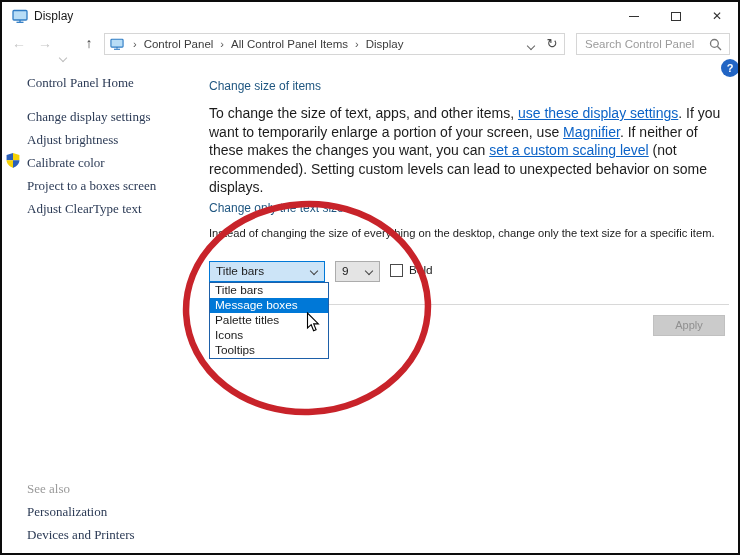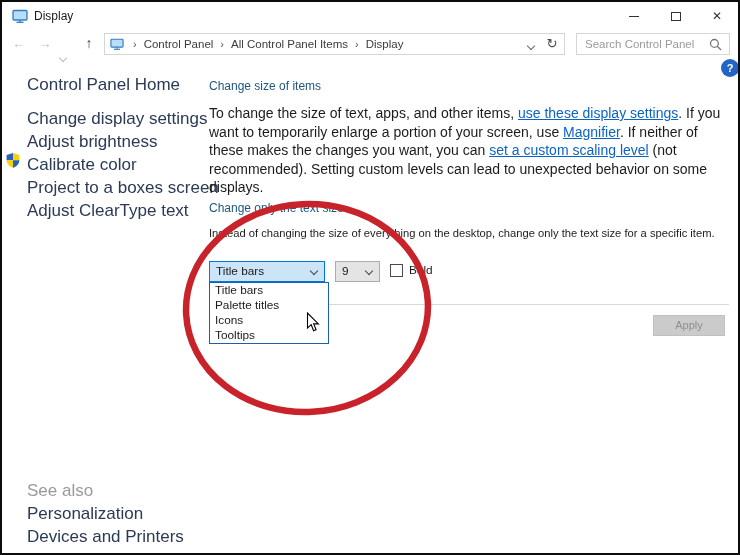--- a/index.html
+++ b/index.html
@@ -29,21 +29,21 @@
   .crumb-sep { color:#555; padding:0 7px; font-size:11px; }
   .crumb { white-space:nowrap; }
   .addr-right { margin-left:auto; display:flex; align-items:center; height:100%; }
   .addr-chev-btn { width:18px; text-align:center; padding-top:2px; }
   .refresh-btn { width:24px; text-align:center; font-size:13px; color:#4d4d4d; line-height:20px; }
   .searchbox { position:absolute; left:574px; top:3px; width:154px; height:22px; border:1px solid #d6d6d6; display:flex; align-items:center; }
   .search-ph { font-size:11.5px; color:#9b9b9b; padding-left:8px; flex:1; white-space:nowrap; overflow:hidden; }
   .search-mag { margin-right:7px; display:flex; }
 
   
-  .side-item { position:absolute; left:25px; font-size:17px; color:#2b3a55; white-space:nowrap; cursor:default; }
+  .side-item { position:absolute; left:25px; font-size:13px; color:#2b3a55; white-space:nowrap; cursor:default;font-family:Liberation Serif, serif; }
   .side-home { top:73px; }
   .t0 { top:107px; } .t1 { top:130px; } .t2 { top:153px; } .t3 { top:176px; } .t4 { top:199px; }
   .shield { position:absolute; left:4px; top:151px; }
   .see-also { top:479px; color:#9a9a9a; }
   .sa0 { top:502px; } .sa1 { top:525px; }
 
   
   .main { position:absolute; left:207px; top:72px; width:521px; }
   .help-icon { position:absolute; left:719px; top:57px; width:18px; height:18px; border-radius:50%; background:#2265c4; color:#fff; font-size:11px; font-weight:bold; text-align:center; line-height:18px; }
   h1.sec { position:absolute; left:0; font-size:12px; font-weight:normal; color:#1f5680; white-space:nowrap; }
@@ -170,20 +170,21 @@
     <div class="combo combo-size">
       <span class="val">9</span>
       <span class="chev cv"></span>
     </div>
 
     <div class="bold-box"></div>
     <div class="bold-label">Bold</div>
 
     <div class="droplist">
       <div class="opt">Title bars</div>
+      <div class="opt hl">Message boxes</div>
       <div class="opt">Palette titles</div>
       <div class="opt">Icons</div>
       <div class="opt">Tooltips</div>
     </div>
 
     <div class="apply-btn">Apply</div>
   </div>
 
   <svg class="overlay circle-svg" viewBox="0 0 740 555">
     <ellipse cx="305" cy="306" rx="121" ry="104" fill="none" stroke="#c8232a" stroke-width="6.5" transform="rotate(-3 305 306)"></ellipse>

